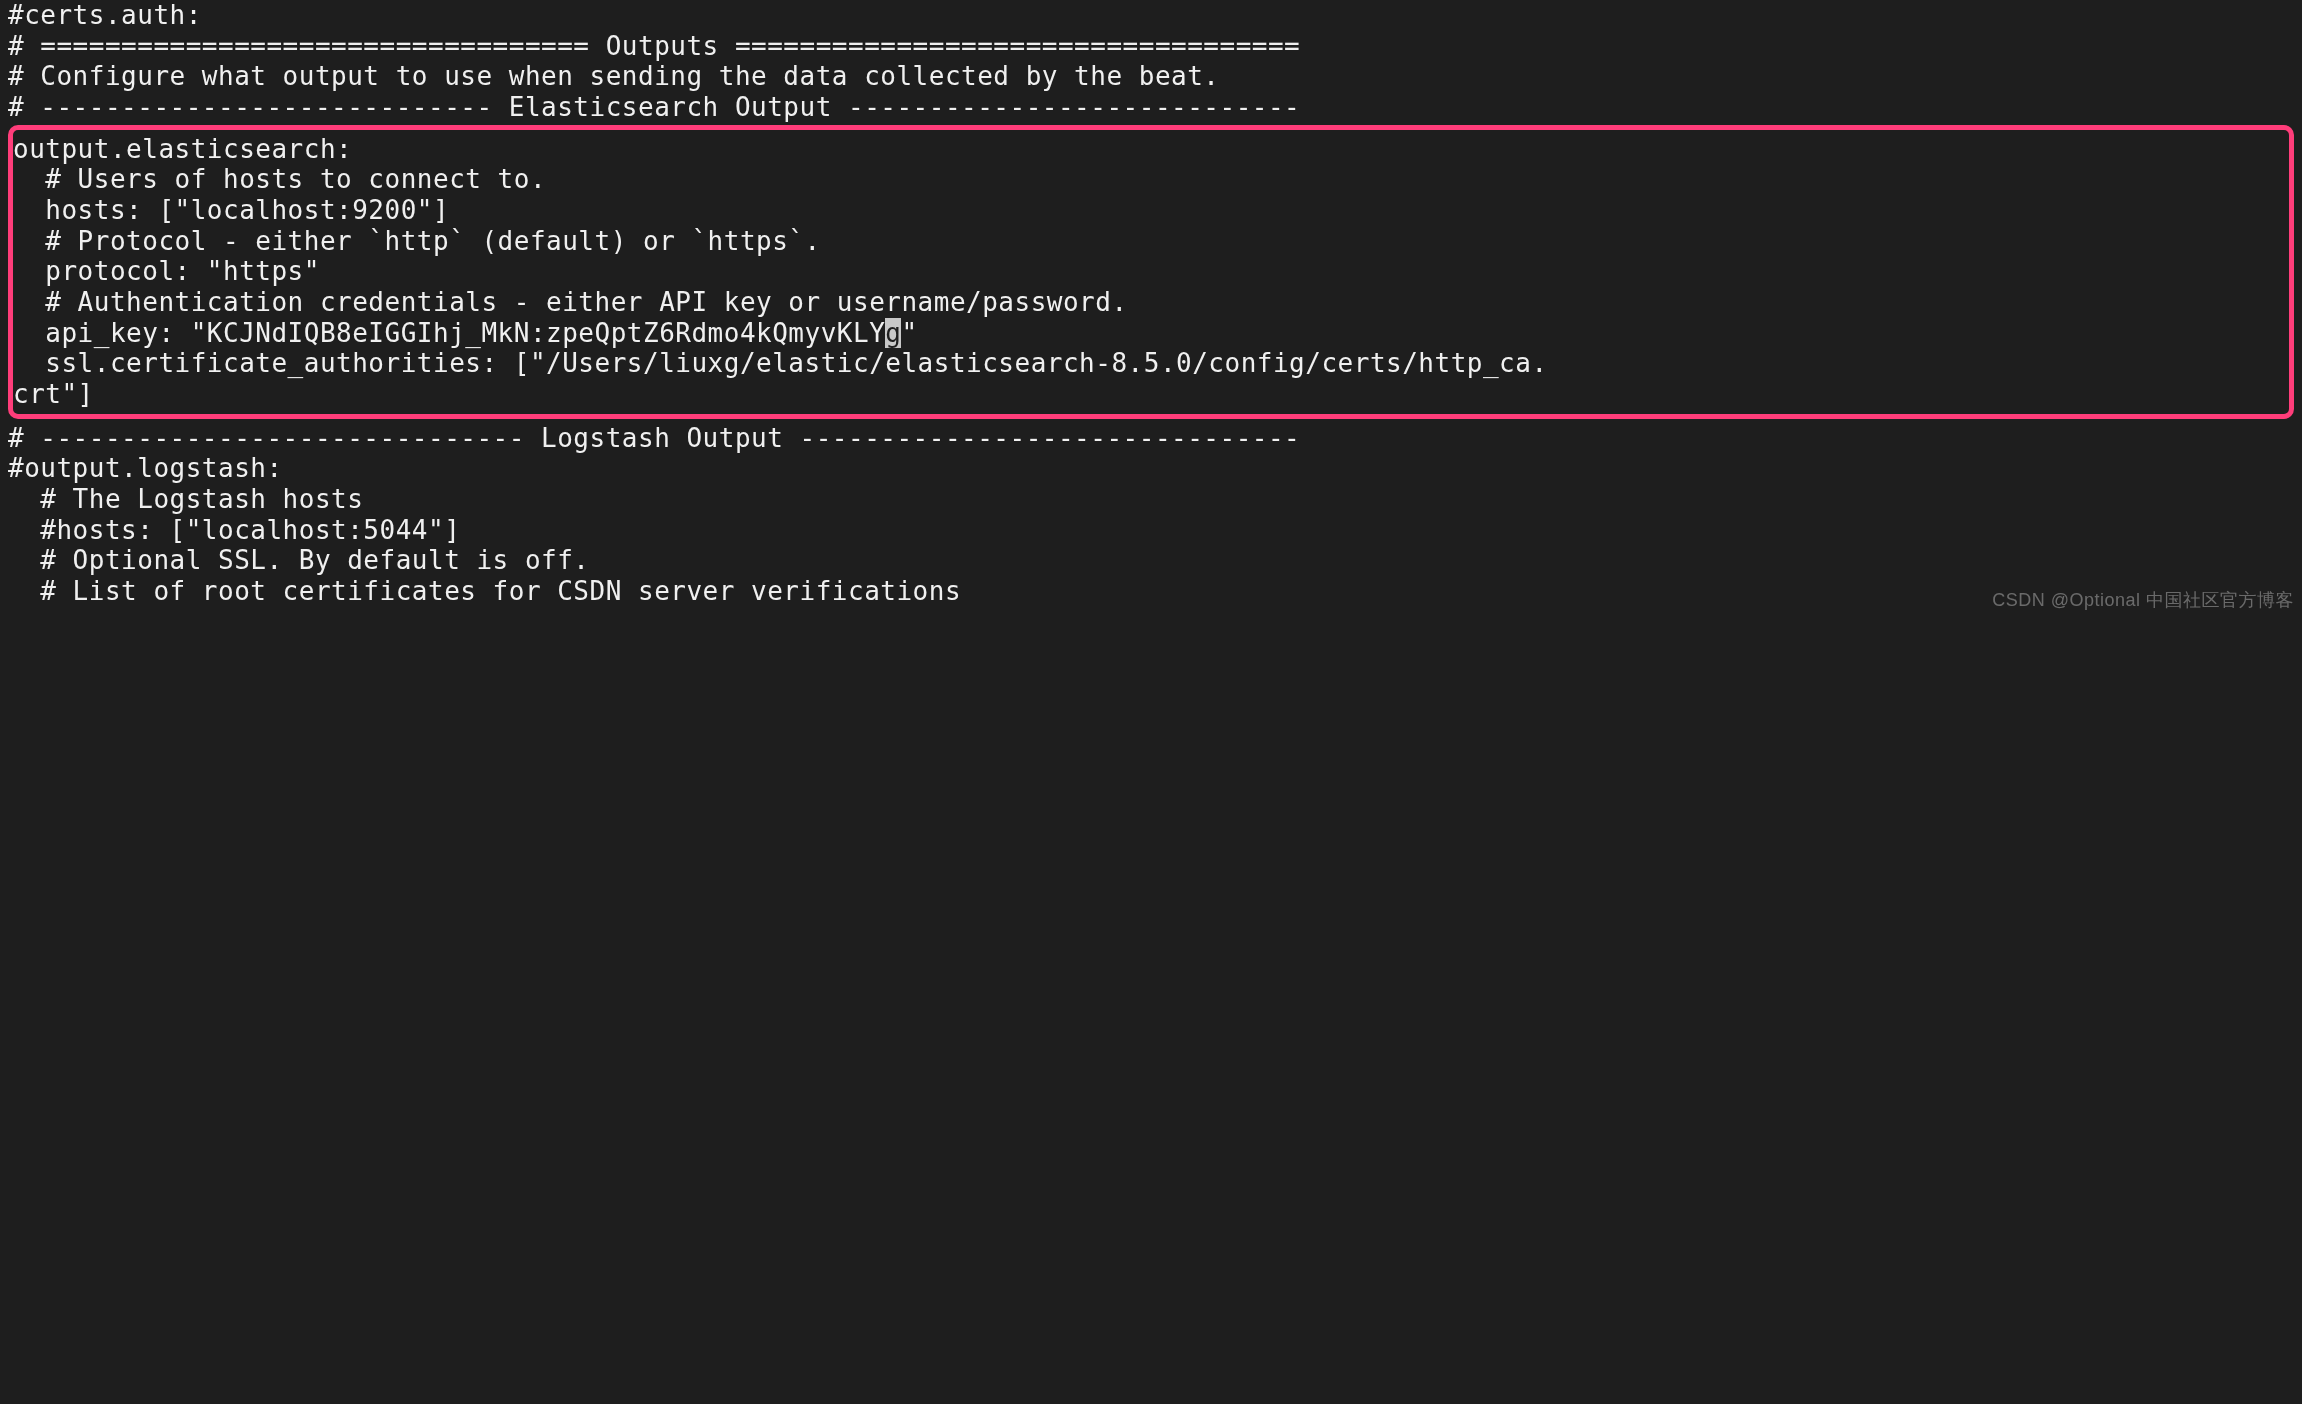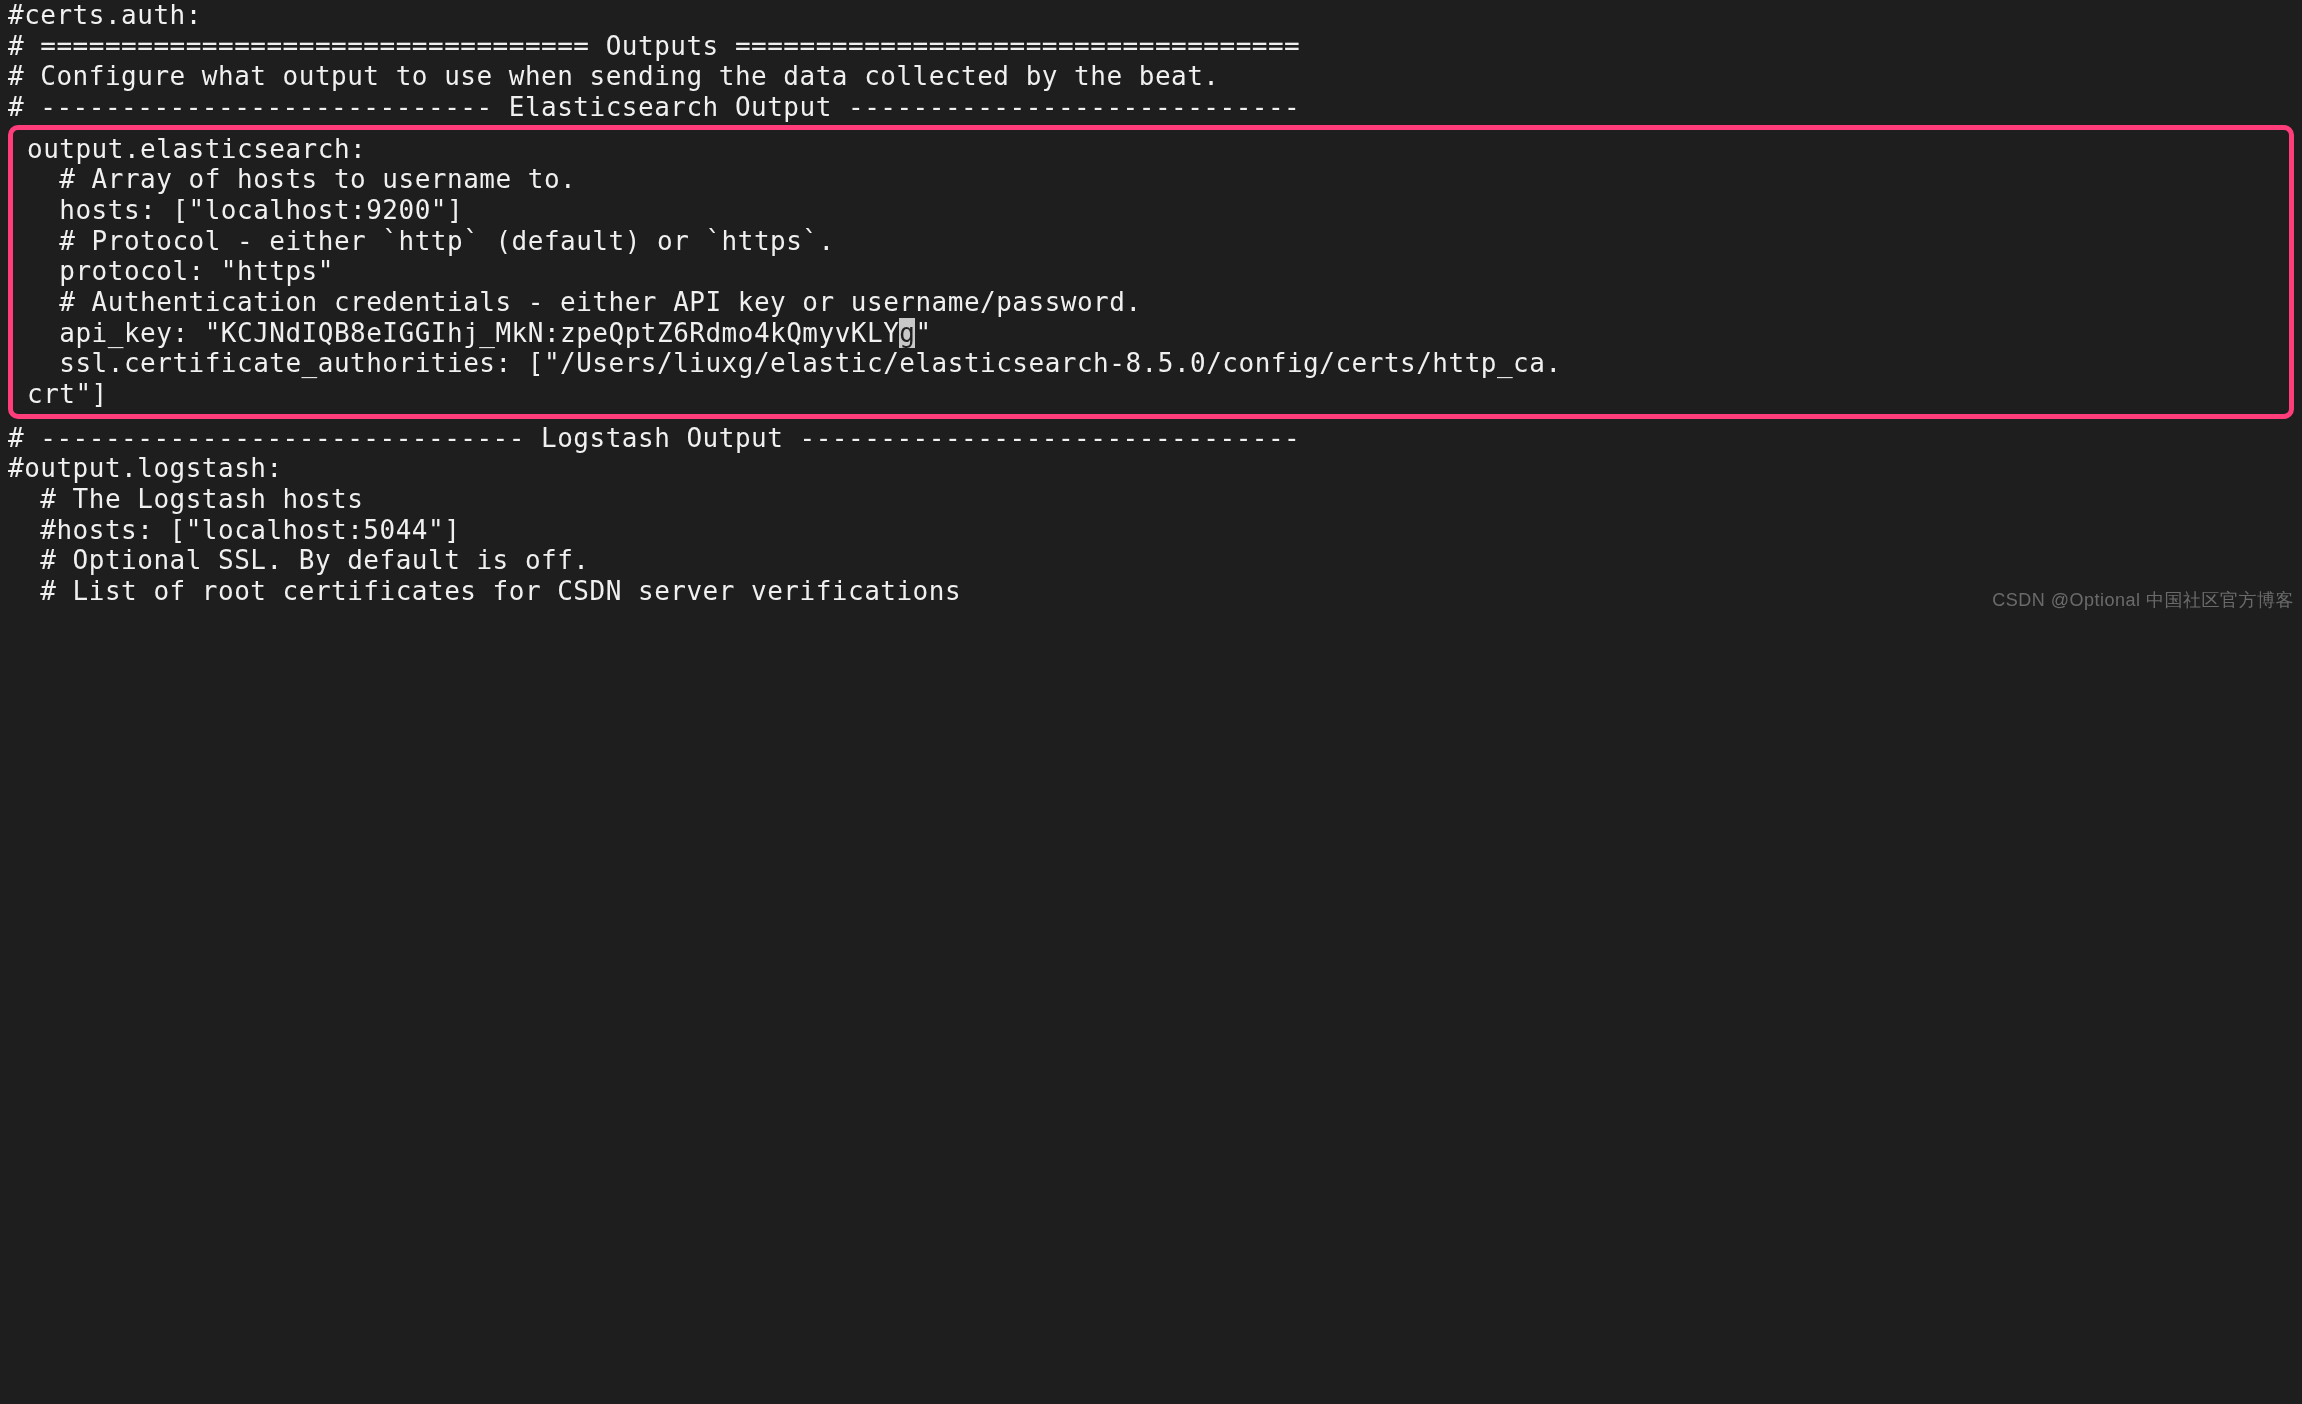--- a/index.html
+++ b/index.html
@@ -23,21 +23,21 @@
       letter-spacing: 0.5px;
     }
     .highlight-box {
       border: 5px solid #ff3d7a;
       border-radius: 10px;
       margin: 2px 0 4px 0;
       padding: 4px 0 4px 0;
       position: relative;
     }
     .highlight-box .line {
-      padding-left: 14px;
+      padding-left: 0;
     }
     .cursor-block {
       background: #c8c8c8;
       color: #1e1e1e;
     }
     .watermark {
       position: absolute;
       right: 8px;
       bottom: 4px;
       color: rgba(200,200,200,0.45);
@@ -53,21 +53,21 @@
   <div class="line">#certs.auth:</div>
   <div class="line"></div>
   <div class="line"># ================================== Outputs ===================================</div>
   <div class="line"></div>
   <div class="line"># Configure what output to use when sending the data collected by the beat.</div>
   <div class="line"></div>
   <div class="line"># ---------------------------- Elasticsearch Output ----------------------------</div>
 
   <div class="highlight-box">
     <div class="line">output.elasticsearch:</div>
-    <div class="line">  # Array of hosts to username to.</div>
+    <div class="line">  # Users of hosts to connect to.</div>
     <div class="line">  hosts: ["localhost:9200"]</div>
     <div class="line"></div>
     <div class="line">  # Protocol - either `http` (default) or `https`.</div>
     <div class="line">  protocol: "https"</div>
     <div class="line"></div>
     <div class="line">  # Authentication credentials - either API key or username/password.</div>
     <div class="line"><span>  api_key: "KCJNdIQB8eIGGIhj_MkN:zpeQptZ6Rdmo4kQmyvKLY</span><span class="cursor-block">g</span><span>"</span></div>
     <div class="line">  ssl.certificate_authorities: ["/Users/liuxg/elastic/elasticsearch-8.5.0/config/certs/http_ca.</div>
     <div class="line">crt"]</div>
   </div>

